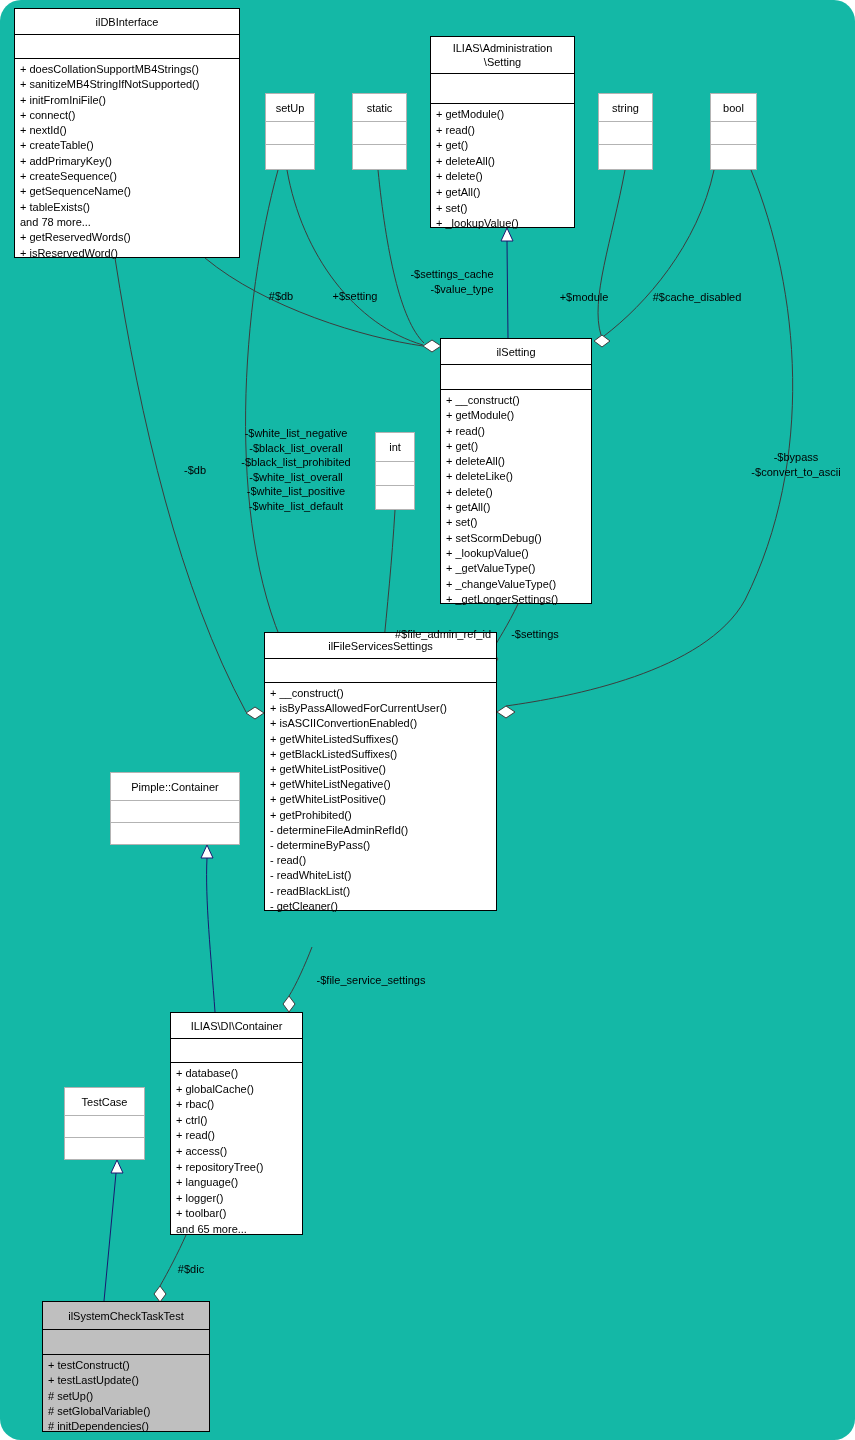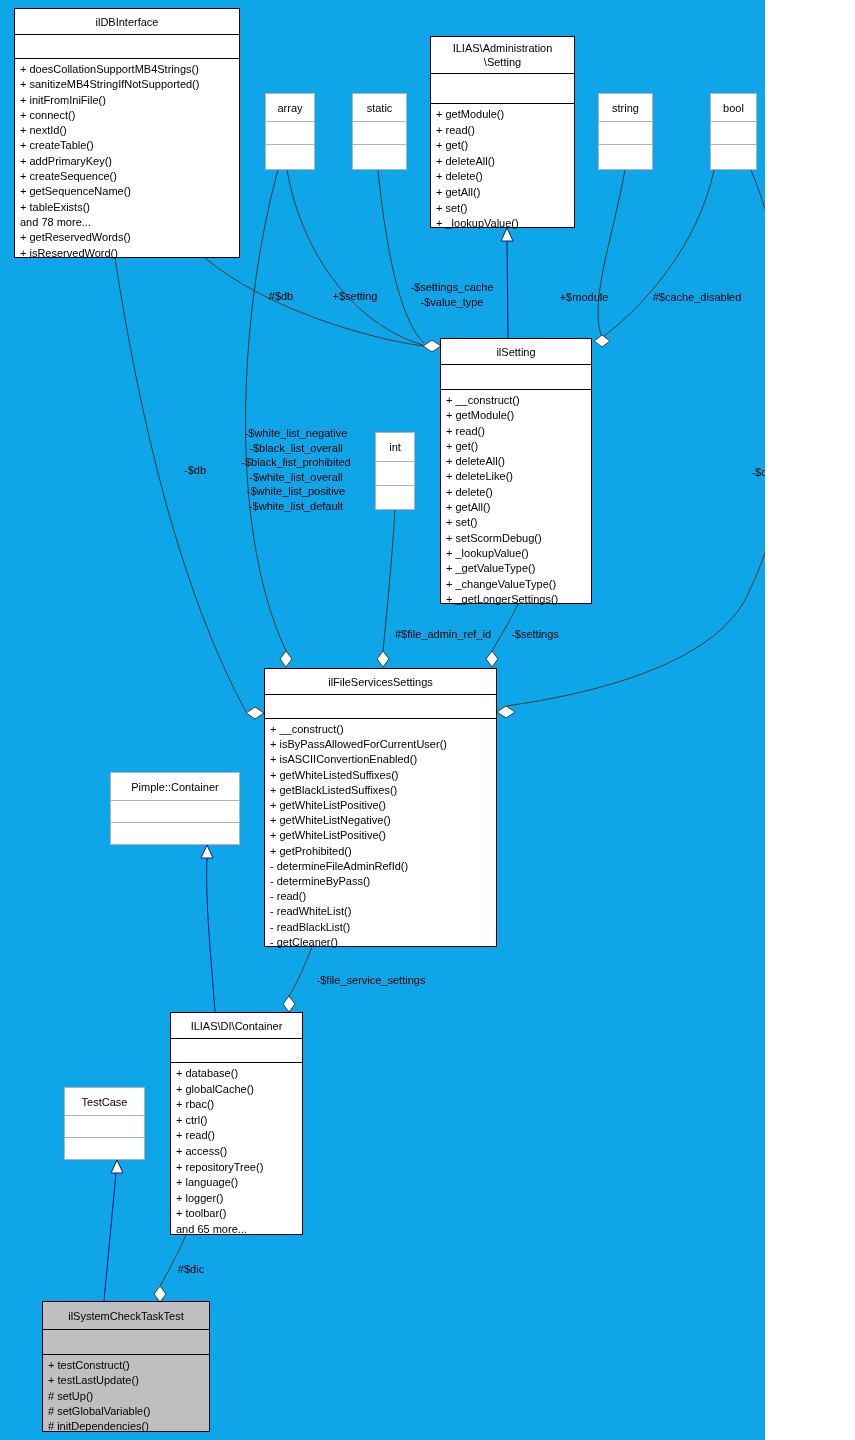--- a/index.html
+++ b/index.html
@@ -1,19 +1,20 @@
 <!DOCTYPE html>
 <html><head>
 <meta charset="utf-8">
 <style>
   html,body { margin:0; padding:0; background:#fff; }
   #canvas {
-    position:relative; width:765px; height:1440px; background:#0ea5e9;
+    position:relative; width:855px; height:1440px; background:#14b8a6;
     font-family:"Liberation Sans", sans-serif; font-size:11px; color:#000;
     overflow:hidden;
+    border-radius:21px;
   }
   svg.edges { position:absolute; left:0; top:0; }
   .node, .tnode { position:absolute; background:#fff; box-sizing:border-box; }
   .node  { border:1px solid #000; }
   .tnode { border:1px solid #b3b3b3; }
   .title { display:flex; flex-direction:column; justify-content:center;
            text-align:center; line-height:14px; box-sizing:border-box; }
   .node  .title { border-bottom:1px solid #000; }
   .tnode .title { border-bottom:1px solid #b3b3b3; }
   .attrs { box-sizing:border-box; }
@@ -104,21 +105,21 @@
         <div>+ deleteAll()</div>
         <div>+ delete()</div>
         <div>+ getAll()</div>
         <div>+ set()</div>
         <div>+ _lookupValue()</div>
       </div>
   </div>
 
   <div class="tnode" style="left:265px; top:93px; width:50px; height:77px;">
     <div class="title" style="height:28px;">
-        <div>array</div>
+        <div>setUp</div>
       </div>
     <div class="attrs" style="height:23px;"></div>
     <div class="methods"></div>
   </div>
 
   <div class="tnode" style="left:352px; top:93px; width:55px; height:77px;">
     <div class="title" style="height:28px;">
         <div>static</div>
       </div>
     <div class="attrs" style="height:23px;"></div>
@@ -165,21 +166,21 @@
   </div>
 
   <div class="tnode" style="left:375px; top:432px; width:40px; height:78px;">
     <div class="title" style="height:29px;">
         <div>int</div>
       </div>
     <div class="attrs" style="height:24px;"></div>
     <div class="methods"></div>
   </div>
 
-  <div class="node" style="left:264px; top:668px; width:233px; height:279px;">
+  <div class="node" style="left:264px; top:632px; width:233px; height:279px;">
     <div class="title" style="height:26px;">
         <div>ilFileServicesSettings</div>
       </div>
     <div class="attrs" style="height:24px;"></div>
     <div class="methods" style="line-height:15.2px;">
         <div>+ __construct()</div>
         <div>+ isByPassAllowedForCurrentUser()</div>
         <div>+ isASCIIConvertionEnabled()</div>
         <div>+ getWhiteListedSuffixes()</div>
         <div>+ getBlackListedSuffixes()</div>
@@ -245,21 +246,21 @@
         <div># initDependencies()</div>
       </div>
   </div>
 
   <div class="elabel" style="left:281px; top:289px;">
       <div>#$db</div>
     </div>
   <div class="elabel" style="left:355px; top:289px;">
       <div>+$setting</div>
     </div>
-  <div class="elabel" style="left:452px; top:280px;">
+  <div class="elabel" style="left:452px; top:267px;text-align:right;">
       <div>-$settings_cache</div>
       <div>-$value_type</div>
     </div>
   <div class="elabel" style="left:584px; top:290px;">
       <div>+$module</div>
     </div>
   <div class="elabel" style="left:697px; top:290px;">
       <div>#$cache_disabled</div>
     </div>
   <div class="elabel" style="left:195px; top:463px;">

